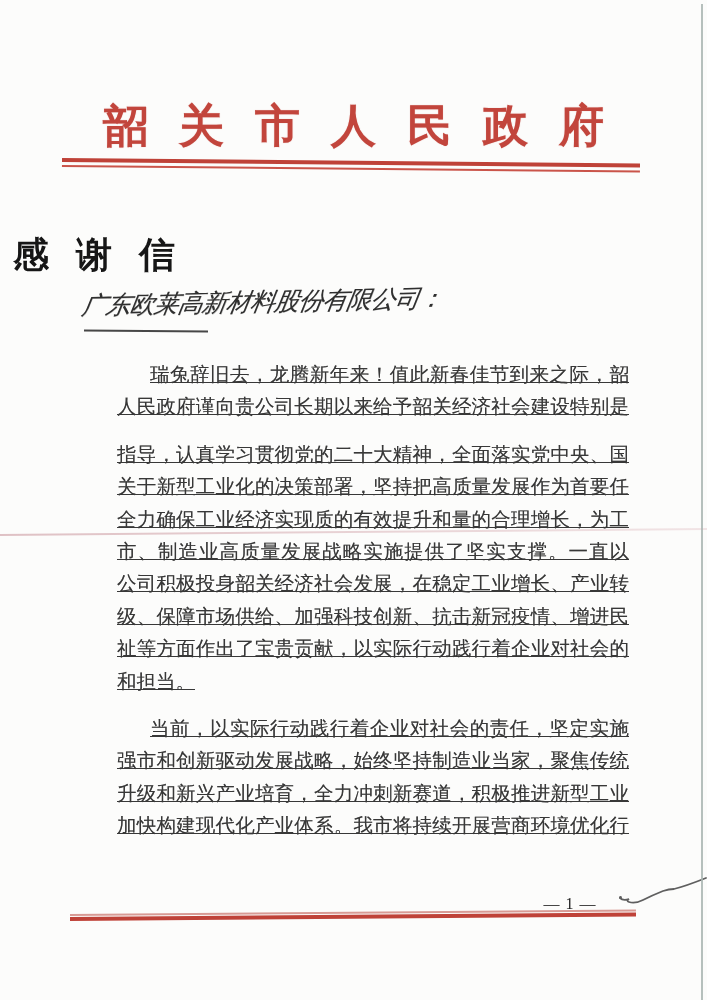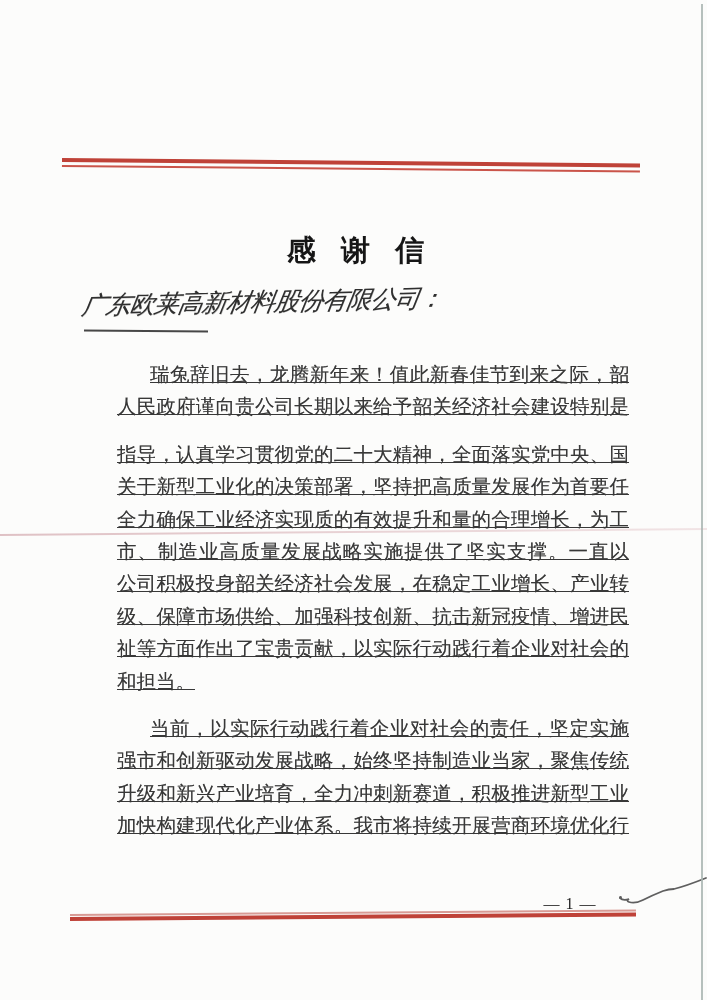--- a/index.html
+++ b/index.html
@@ -19,21 +19,21 @@
     color:#c2453c;
     text-shadow:0 0 1px rgba(194,69,60,.45);
   }
   .header-rule{position:absolute;left:62px;top:158px;width:578px;transform:rotate(.55deg);transform-origin:left center;}
   .header-rule .bar-thick{height:3.5px;background:#bf4238;}
   .header-rule .bar-gap{height:3.5px;}
   .header-rule .bar-thin{height:1.8px;background:#ca544a;}
   
   #doc-title{
     position:absolute;left:13px;top:231px;width:694px;
-    text-align:center;font-size:29px;font-weight:bold;
+    font-size:36px;font-weight:bold;
     letter-spacing:9px;color:#161616;
   }
   
   #salutation{
     position:absolute;left:82px;top:289px;
     font-size:25px;color:#2f2f2f;white-space:nowrap;
     letter-spacing:-1px;
     transform:skewX(-10deg) rotate(-1.2deg);
     transform-origin:left center;
     font-style:italic;
@@ -73,20 +73,21 @@
     position:absolute;left:701px;top:4px;width:2.2px;height:996px;
     background:#a9b5b2;opacity:.85;
   }
   #pen-stroke{position:absolute;left:615px;top:871px;width:92px;height:35px;}
 </style>
 </head>
 <body>
 
 <div id="page">
 
+  <div id="letterhead-title">韶关市人民政府</div>
 
   <div class="header-rule">
     <div class="bar-thick"></div>
     <div class="bar-gap"></div>
     <div class="bar-thin"></div>
   </div>
 
   <div id="doc-title">感 谢 信</div>
 
   <div id="salutation">广东欧莱高新材料股份有限公司：</div>

